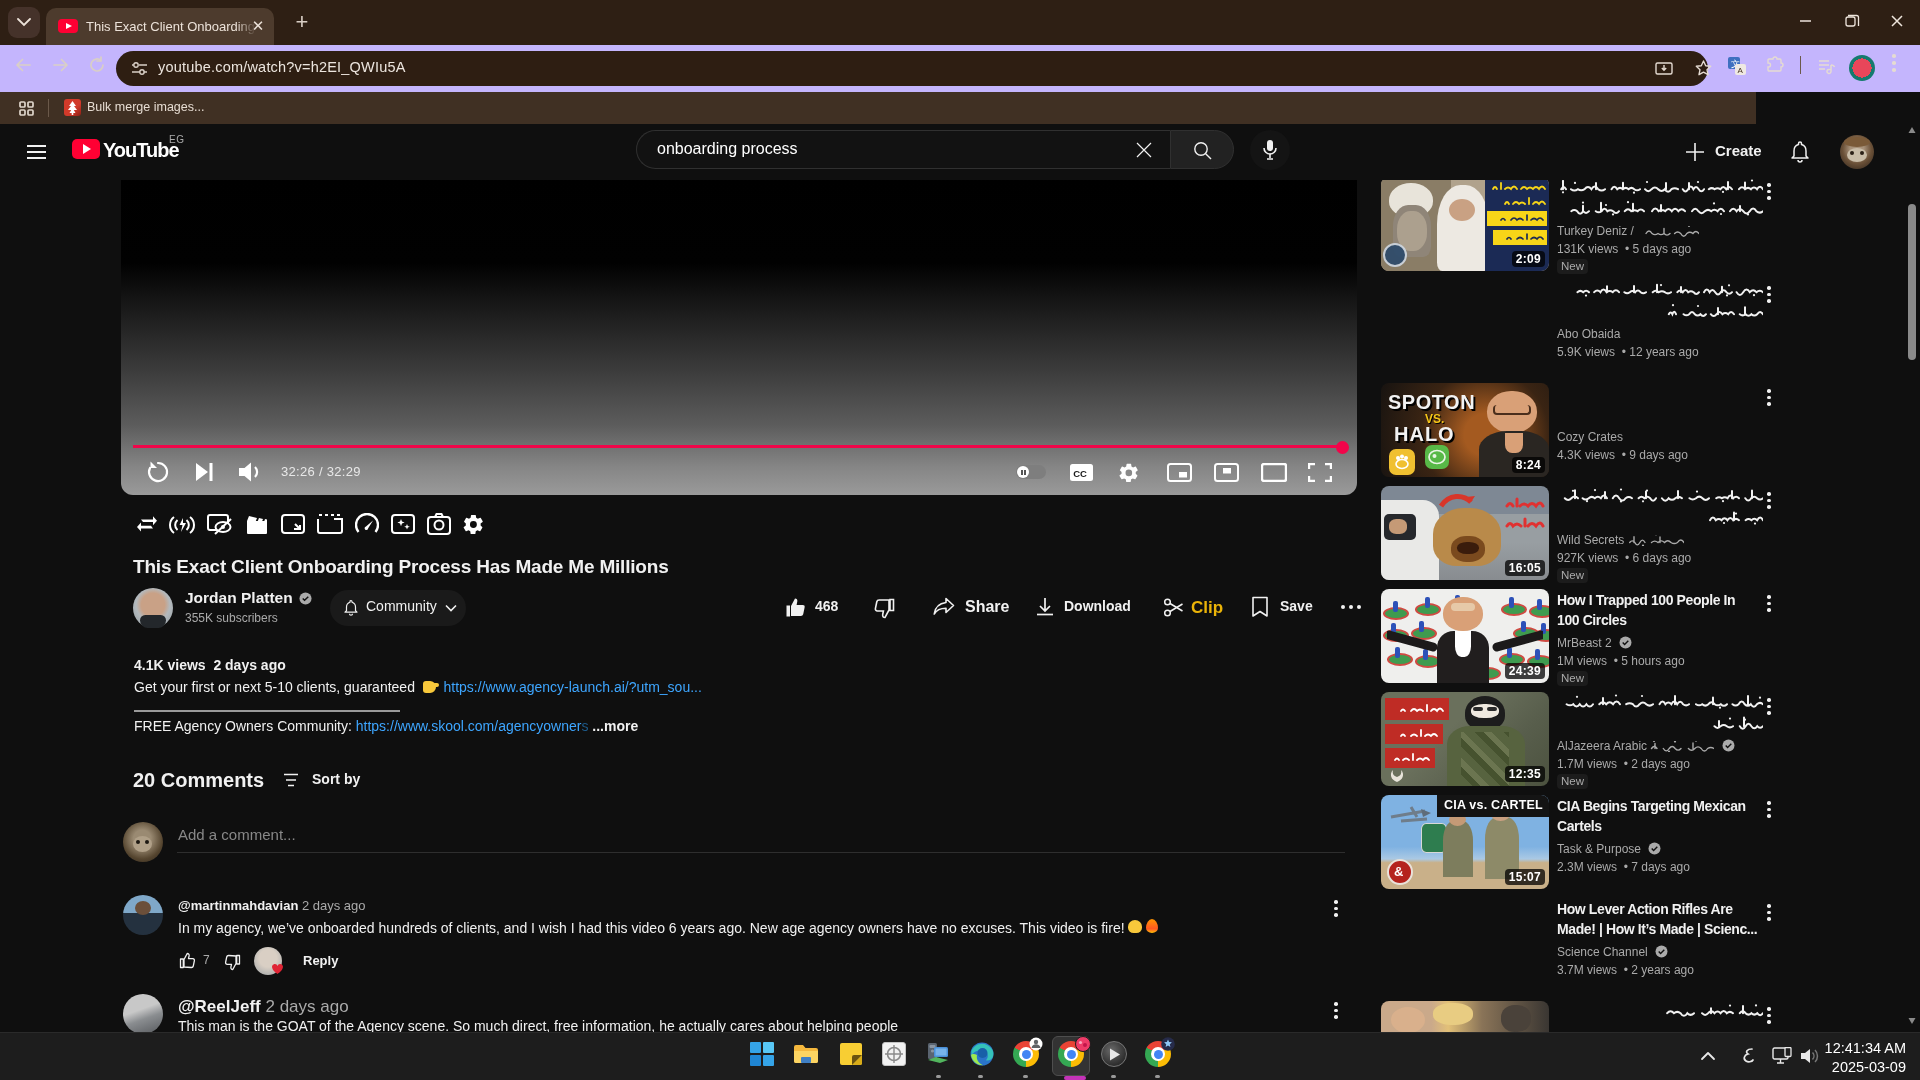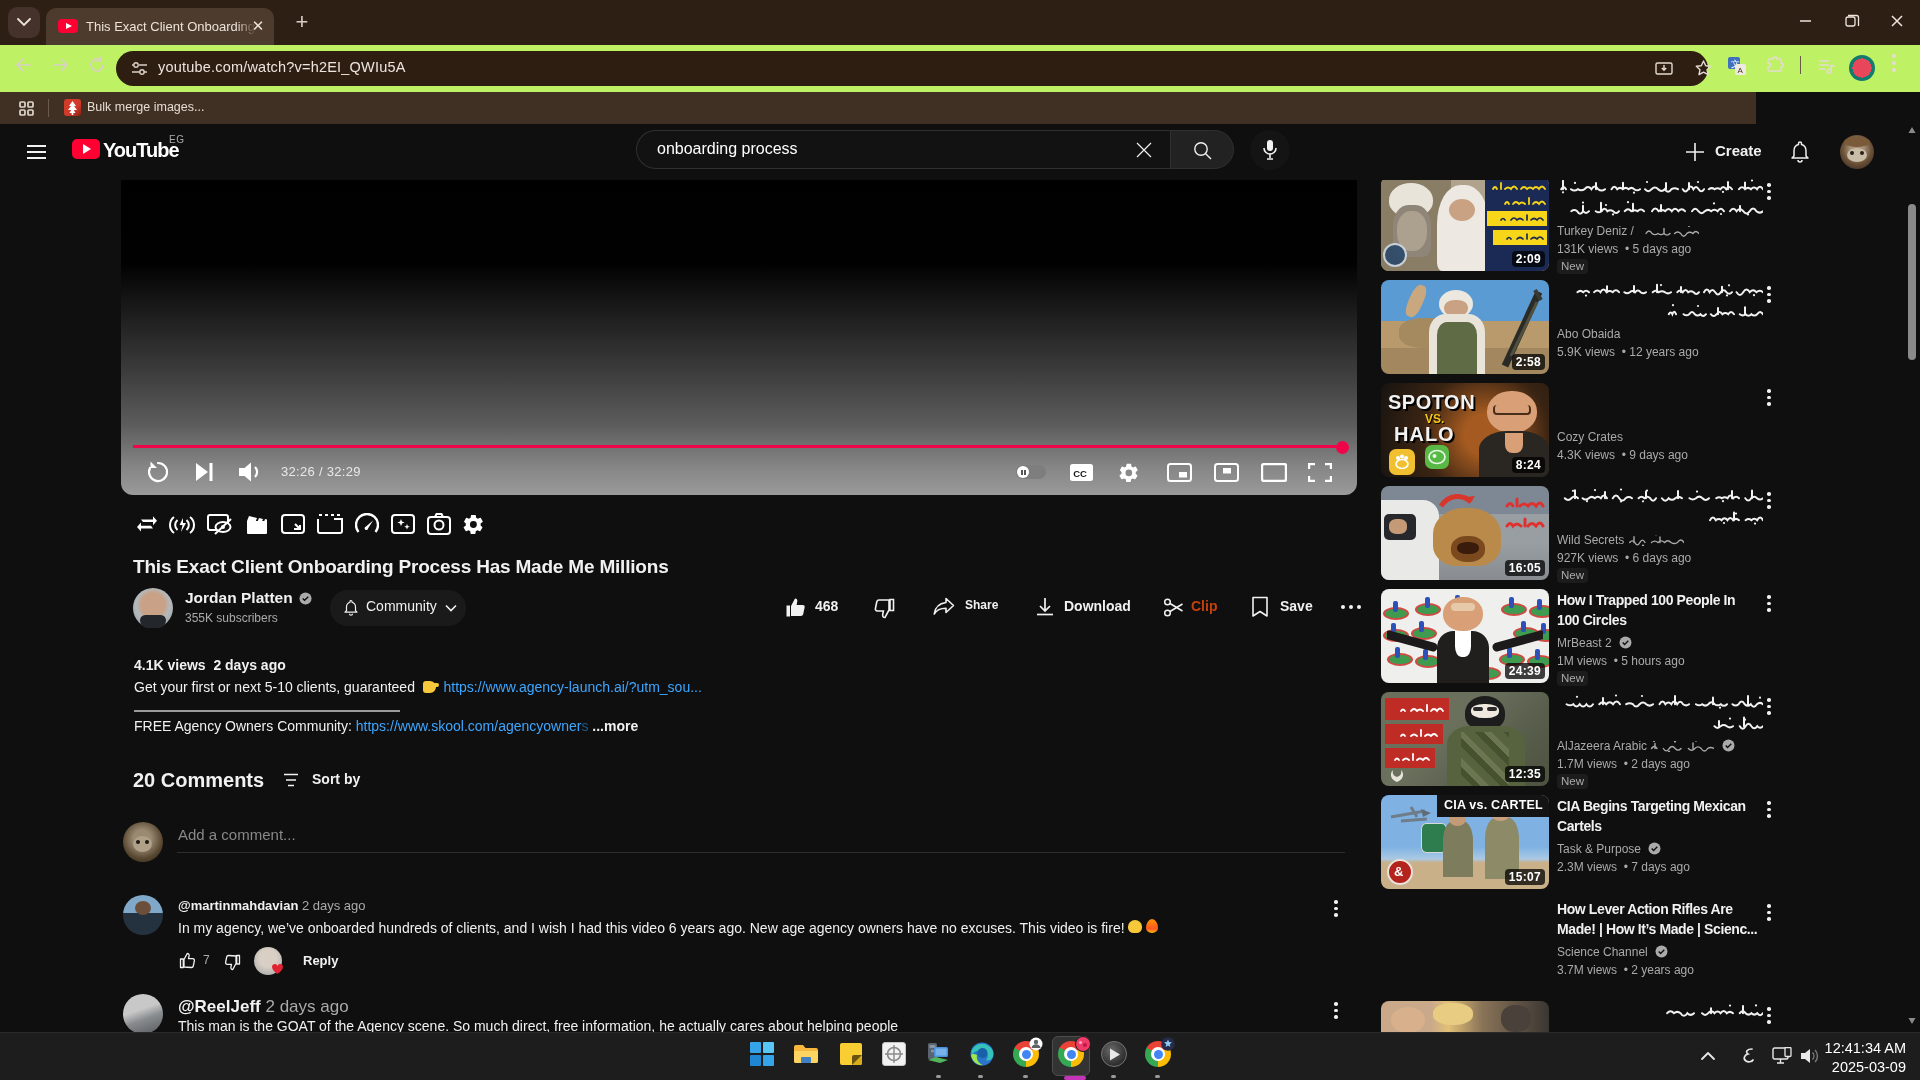--- a/index.html
+++ b/index.html
@@ -12,21 +12,21 @@
 #tabsearch svg { position:absolute; left:9px; top:10px; }
 #tab { position:absolute; left:46px; top:8px; width:228px; height:37px; background:#4d3b2d; border-radius:10px 10px 0 0; }
 #tab .fav { position:absolute; left:12px; top:11px; width:20px; height:14px; background:#f03; border-radius:4px; }
 #tab .fav:after { content:""; position:absolute; left:8px; top:4px; border-left:6px solid #fff; border-top:3.5px solid transparent; border-bottom:3.5px solid transparent; }
 #tab .ttl { position:absolute; left:40px; top:11px; width:170px; font-size:13px; color:#ece2d9; white-space:nowrap; overflow:hidden; -webkit-mask-image:linear-gradient(90deg,#000 88%,transparent); }
 #tab .cls { position:absolute; right:8px; top:10px; width:16px; height:16px; color:#ece2d9; font-size:15px; line-height:16px; text-align:center; }
 #newtab { position:absolute; left:288px; top:9px; width:28px; height:28px; color:#d9cec5; font-size:22px; font-weight:400; line-height:26px; text-align:center; }
 .wbtn { position:absolute; top:0; width:46px; height:42px; color:#eee5dc; }
 #wmin { left:1782px; } #wmax { left:1828px; } #wcls { left:1874px; }
 
-#toolbar { position:absolute; left:0; top:45px; width:1920px; height:47px; background:#bef264; }
+#toolbar { position:absolute; left:0; top:45px; width:1920px; height:47px; background:#c4b5fd; }
 #toolbar svg { display:block; }
 .tbtn { position:absolute; top:11px; }
 #omni { position:absolute; left:116px; top:6px; width:1592px; height:35px; background:#2e1e12; border-radius:18px; }
 #omni .url { position:absolute; left:42px; top:8px; font-size:14.5px; color:#ece5de; letter-spacing:.2px; }
 #bookbar { position:absolute; left:0; top:92px; width:1756px; height:32px; background:#403023; }
 #bookbar .bktxt { position:absolute; left:87px; top:8px; font-size:12.5px; color:#e6dcd2; }
 #bookbar .bkico { position:absolute; left:64px; top:7px; width:17px; height:17px; border-radius:3px; background:linear-gradient(135deg,#d23a2a 60%,#8e1f14); }
 
 
 #page { position:absolute; left:0; top:124px; width:1920px; height:908px; background:#0f0f0f; overflow:hidden; }
@@ -353,32 +353,32 @@
       <svg style="position:absolute;left:652px;top:9px" width="21" height="21" viewBox="0 0 21 21">
           <path d="M1.5 8.5h3.5v11H1.5zM6 19V9l4-7.5c1.8 0 2.6 1.2 2.3 3L11.6 8h6a2 2 0 0 1 2 2.4l-1.4 6.8a2.4 2.4 0 0 1-2.4 1.8z" fill="#f1f1f1"></path>
         </svg>
       <div style="position:absolute;left:682px;top:10px;color:#f1f1f1;font-size:14px;font-weight:bold">468</div>
       <svg style="position:absolute;left:741px;top:10px" width="21" height="21" viewBox="0 0 21 21">
           <path d="M19.5 12.5H16v-11h3.5zM15 2v10l-4 7.5c-1.8 0-2.6-1.2-2.3-3l.7-3.5h-6a2 2 0 0 1-2-2.4l1.4-6.8A2.4 2.4 0 0 1 5.2 2z" stroke="#f1f1f1" stroke-width="1.6" fill="none"></path>
         </svg>
       <svg style="position:absolute;left:800px;top:9px" width="22" height="21" viewBox="0 0 22 21">
           <path d="M13 5.5V1.5l7.5 7-7.5 7v-4.2C7 11.3 3.5 13 1.2 17 2 11 5 6.5 13 5.5z" stroke="#f1f1f1" stroke-width="1.6" fill="none" stroke-linejoin="round"></path>
         </svg>
-      <div style="position:absolute;left:832px;top:10px;color:#f1f1f1;font-size:12px;font-weight:bold">Share</div>
+      <div style="position:absolute;left:832px;top:10px;color:#f1f1f1;font-size:16px;font-weight:bold">Share</div>
       <svg style="position:absolute;left:902px;top:9px" width="20" height="21" viewBox="0 0 20 21">
           <path d="M10 1v12M5 9l5 5 5-5" stroke="#f1f1f1" stroke-width="1.7" fill="none"></path>
           <path d="M2 17.5h16" stroke="#f1f1f1" stroke-width="1.7"></path>
         </svg>
       <div style="position:absolute;left:931px;top:10px;color:#f1f1f1;font-size:14px;font-weight:bold">Download</div>
       <svg style="position:absolute;left:1030px;top:9px" width="21" height="21" viewBox="0 0 21 21">
           <circle cx="4.5" cy="5" r="2.8" stroke="#f1f1f1" stroke-width="1.5" fill="none"></circle>
           <circle cx="4.5" cy="16" r="2.8" stroke="#f1f1f1" stroke-width="1.5" fill="none"></circle>
           <path d="M7 6.5L19.5 14M7 14.5L19.5 7" stroke="#f1f1f1" stroke-width="1.5"></path>
         </svg>
-      <div style="position:absolute;left:1058px;top:10px;color:#c2410c;font-size:14px;font-weight:bold">Clip</div>
+      <div style="position:absolute;left:1058px;top:10px;color:#eab308;font-size:17px;font-weight:bold">Clip</div>
       <svg style="position:absolute;left:1118px;top:8px" width="18" height="22" viewBox="0 0 18 22">
           <path d="M2 1.5h14V20l-7-4.5L2 20z" stroke="#f1f1f1" stroke-width="1.6" fill="none" stroke-linejoin="round"></path>
         </svg>
       <div style="position:absolute;left:1147px;top:10px;color:#f1f1f1;font-size:14px;font-weight:bold">Save</div>
       <div style="position:absolute;left:1208px;top:17px;width:26px;height:6px">
           <span style="float:left;width:4px;height:4px;border-radius:50%;background:#f1f1f1;margin-right:4px"></span>
           <span style="float:left;width:4px;height:4px;border-radius:50%;background:#f1f1f1;margin-right:4px"></span>
           <span style="float:left;width:4px;height:4px;border-radius:50%;background:#f1f1f1"></span>
         </div>
     </div>
@@ -493,35 +493,20 @@
               </svg></span></div>
           <div class="vch" style="top:65px">131K views&nbsp; • 5 days ago</div>
           <div class="newchip" style="top:82px">New</div>
           <div class="kebab" style="top:6px">
             <div></div>
             <div></div>
             <div></div>
           </div>
         </div>
       <div style="position:absolute;left:0;top:156px;width:420px;height:102px">
-          <div class="thumb">
-            <div style="position:absolute;inset:0;background:linear-gradient(180deg,#5a9bd4 0 44%,#b99a6d 44% 72%,#a3885f 72% 100%)"></div>
-            <div style="position:absolute;left:18px;top:38px;width:58px;height:30px;border-radius:40%;background:#a58a60"></div>
-            <div style="position:absolute;left:58px;top:10px;width:34px;height:28px;border-radius:50%;background:#ece8e0"></div>
-            <div style="position:absolute;left:63px;top:20px;width:24px;height:16px;border-radius:45%;background:#c9a183"></div>
-            <div style="position:absolute;left:48px;top:34px;width:56px;height:60px;border-radius:30% 30% 0 0;background:#e8e4da"></div>
-            <div style="position:absolute;left:56px;top:42px;width:40px;height:52px;border-radius:25% 25% 0 0;background:#5f6b45"></div>
-            <div style="position:absolute;left:28px;top:4px;width:14px;height:34px;border-radius:40%;background:#caa87f;transform:rotate(24deg)"></div>
-            <svg style="position:absolute;left:96px;top:8px" width="72" height="86">
-              <path d="M62 4L28 78" stroke="#2a2a26" stroke-width="7"></path>
-              <path d="M60 14L34 68" stroke="#51503f" stroke-width="3"></path>
-              <path d="M58 2l6 10" stroke="#3a3a34" stroke-width="4"></path>
-            </svg>
-            <div class="dur">2:58</div>
-          </div>
           <div style="position:absolute;right:38px;top:2px">
             <svg width="188" height="15" viewBox="0 0 188 15" style="display:block">
               <path d="M188 10.2 q-3.3 -2.8 -6.6 0 q-3.3 -3.7 -6.6 0 q-3.3 -5.2 -6.6 0 q-3.3 5.4 -6.6 0 M147 10.2V4.8 M157 10.2 q-2.8 3.1 -5.6 0 q-2.8 -3.8 -5.6 0 q-2.8 4.6 -5.6 0 q-2.8 -4.4 -5.6 0 q-2.8 -5.2 -5.6 0 M106 10.2V5.1 M124 10.2 q-2.7 3.8 -5.4 0 q-2.7 -2.0 -5.4 0 q-2.7 -4.3 -5.4 0 q-2.7 -3.4 -5.4 0 M82 10.2V2.8 M96 10.2 q-3.0 2.3 -6.1 0 q-3.0 -2.0 -6.1 0 q-3.0 -3.0 -6.1 0 M59 10.2V4.0 M71 10.2 q-2.7 2.0 -5.4 0 q-2.7 -3.3 -5.4 0 q-2.7 -2.4 -5.4 0 q-2.7 2.1 -5.4 0 M32 10.2V4.2 M44 10.2 q-3.1 -3.7 -6.2 0 q-3.1 -2.3 -6.2 0 q-3.1 -5.3 -6.2 0 q-3.1 -3.6 -6.2 0 M14 10.2 q-2.9 -3.1 -5.8 0 q-2.9 -2.6 -5.8 0" stroke="#f1f1f1" stroke-width="2.0" fill="none" stroke-linecap="round"></path>
               <circle cx="179" cy="13.2" r="1.1" fill="#f1f1f1"></circle>
               <circle cx="154" cy="3.3" r="1.1" fill="#f1f1f1"></circle>
               <circle cx="152" cy="13.4" r="1.1" fill="#f1f1f1"></circle>
               <circle cx="86" cy="3.1" r="1.1" fill="#f1f1f1"></circle>
               <circle cx="11" cy="13.6" r="1.1" fill="#f1f1f1"></circle>
             </svg>
           </div>

